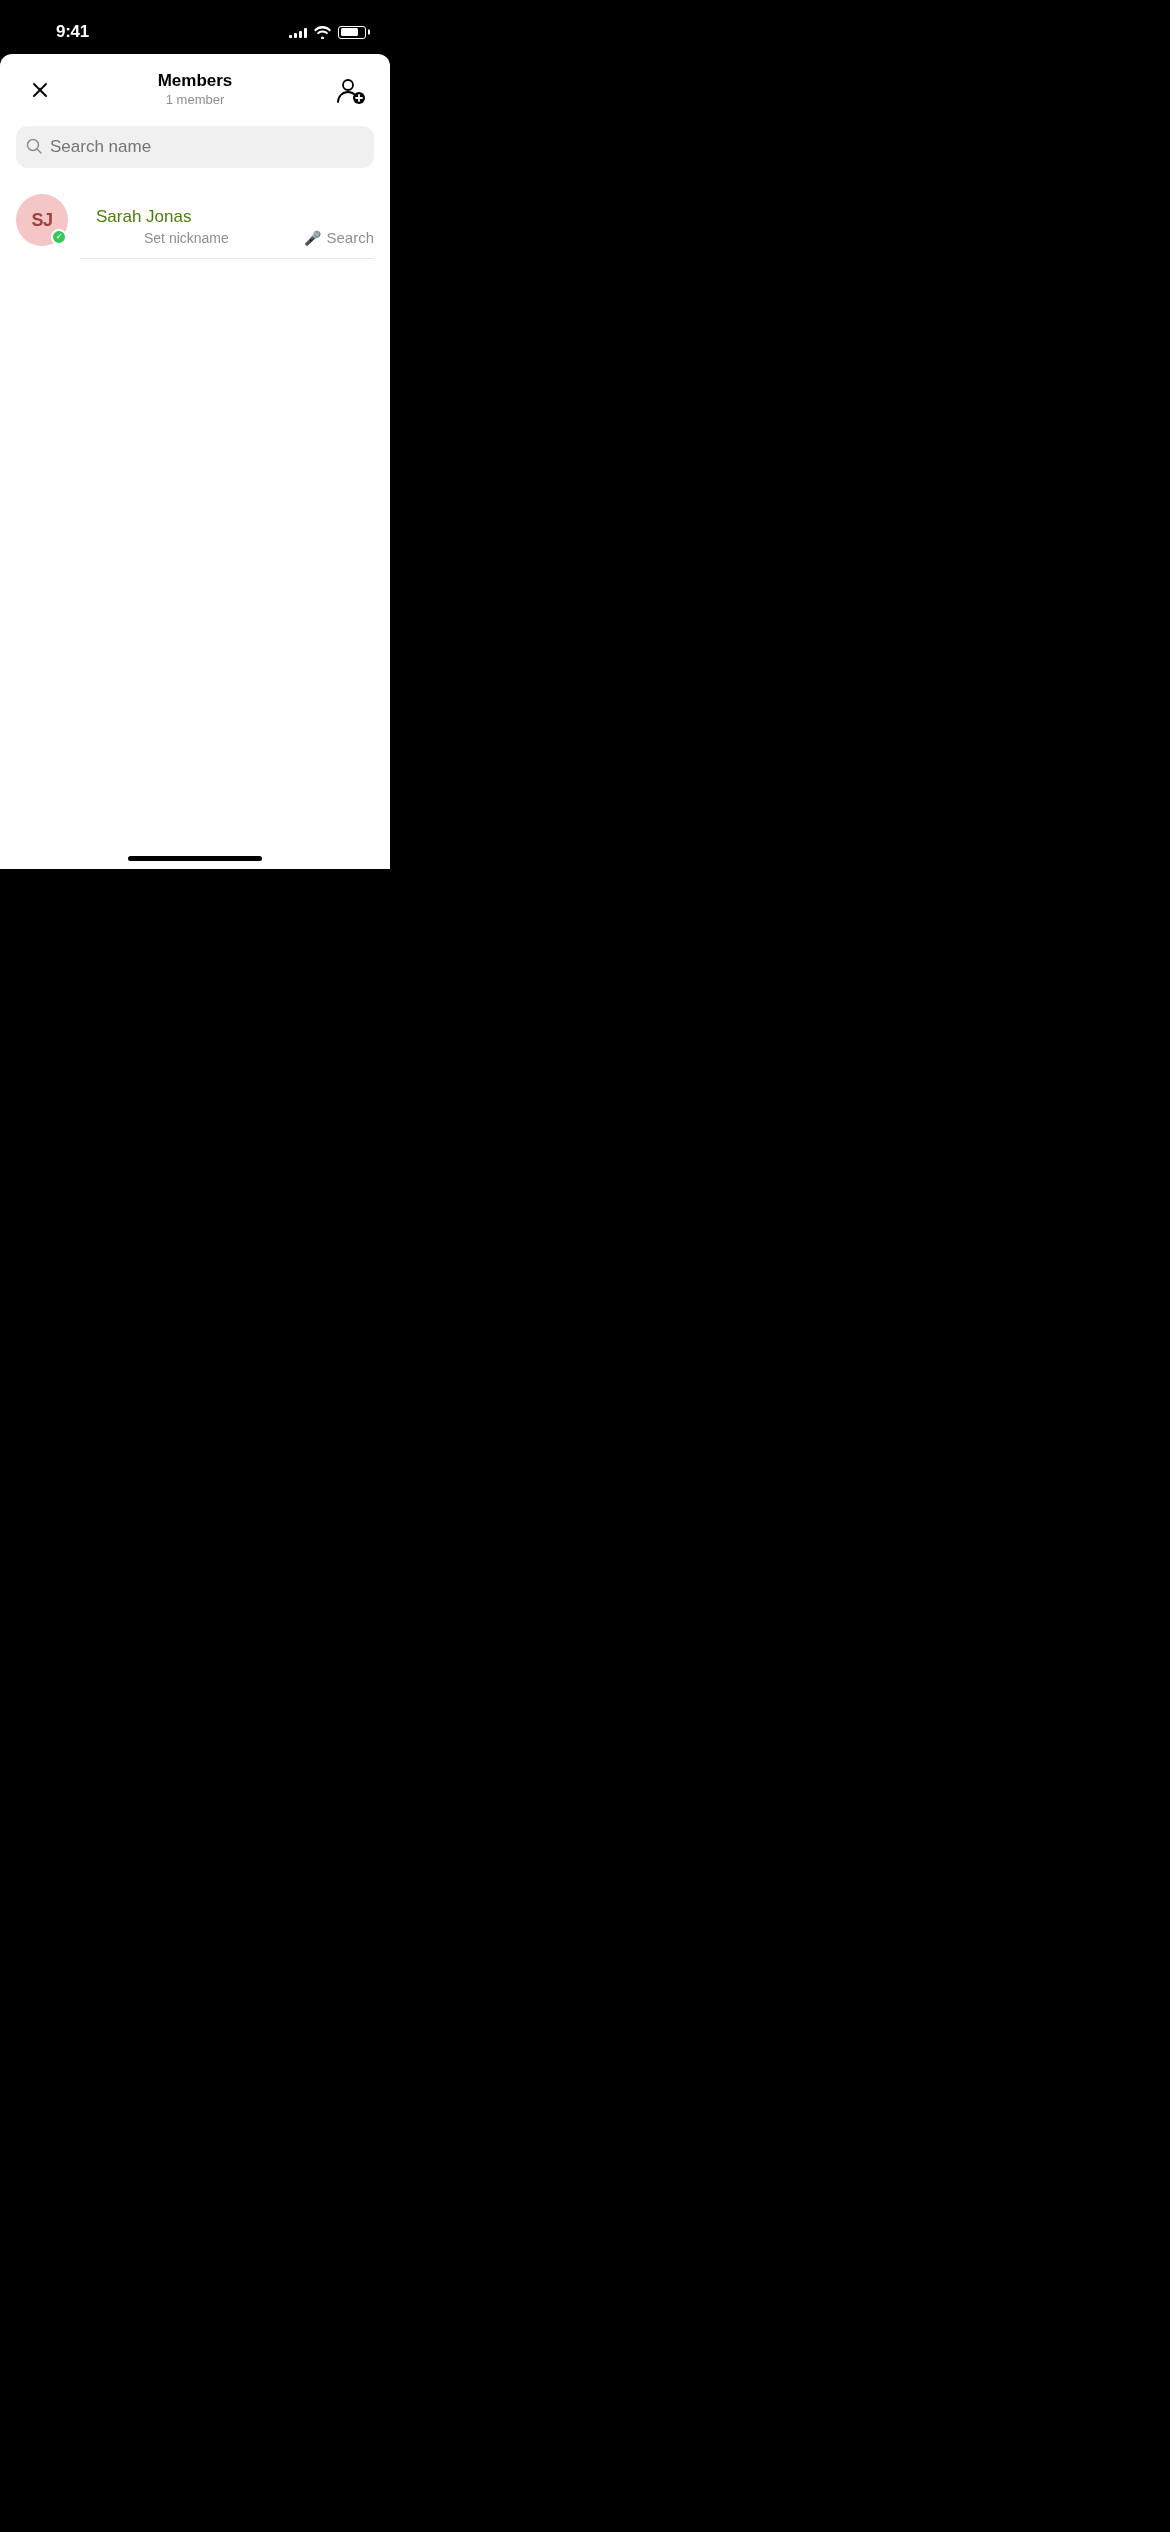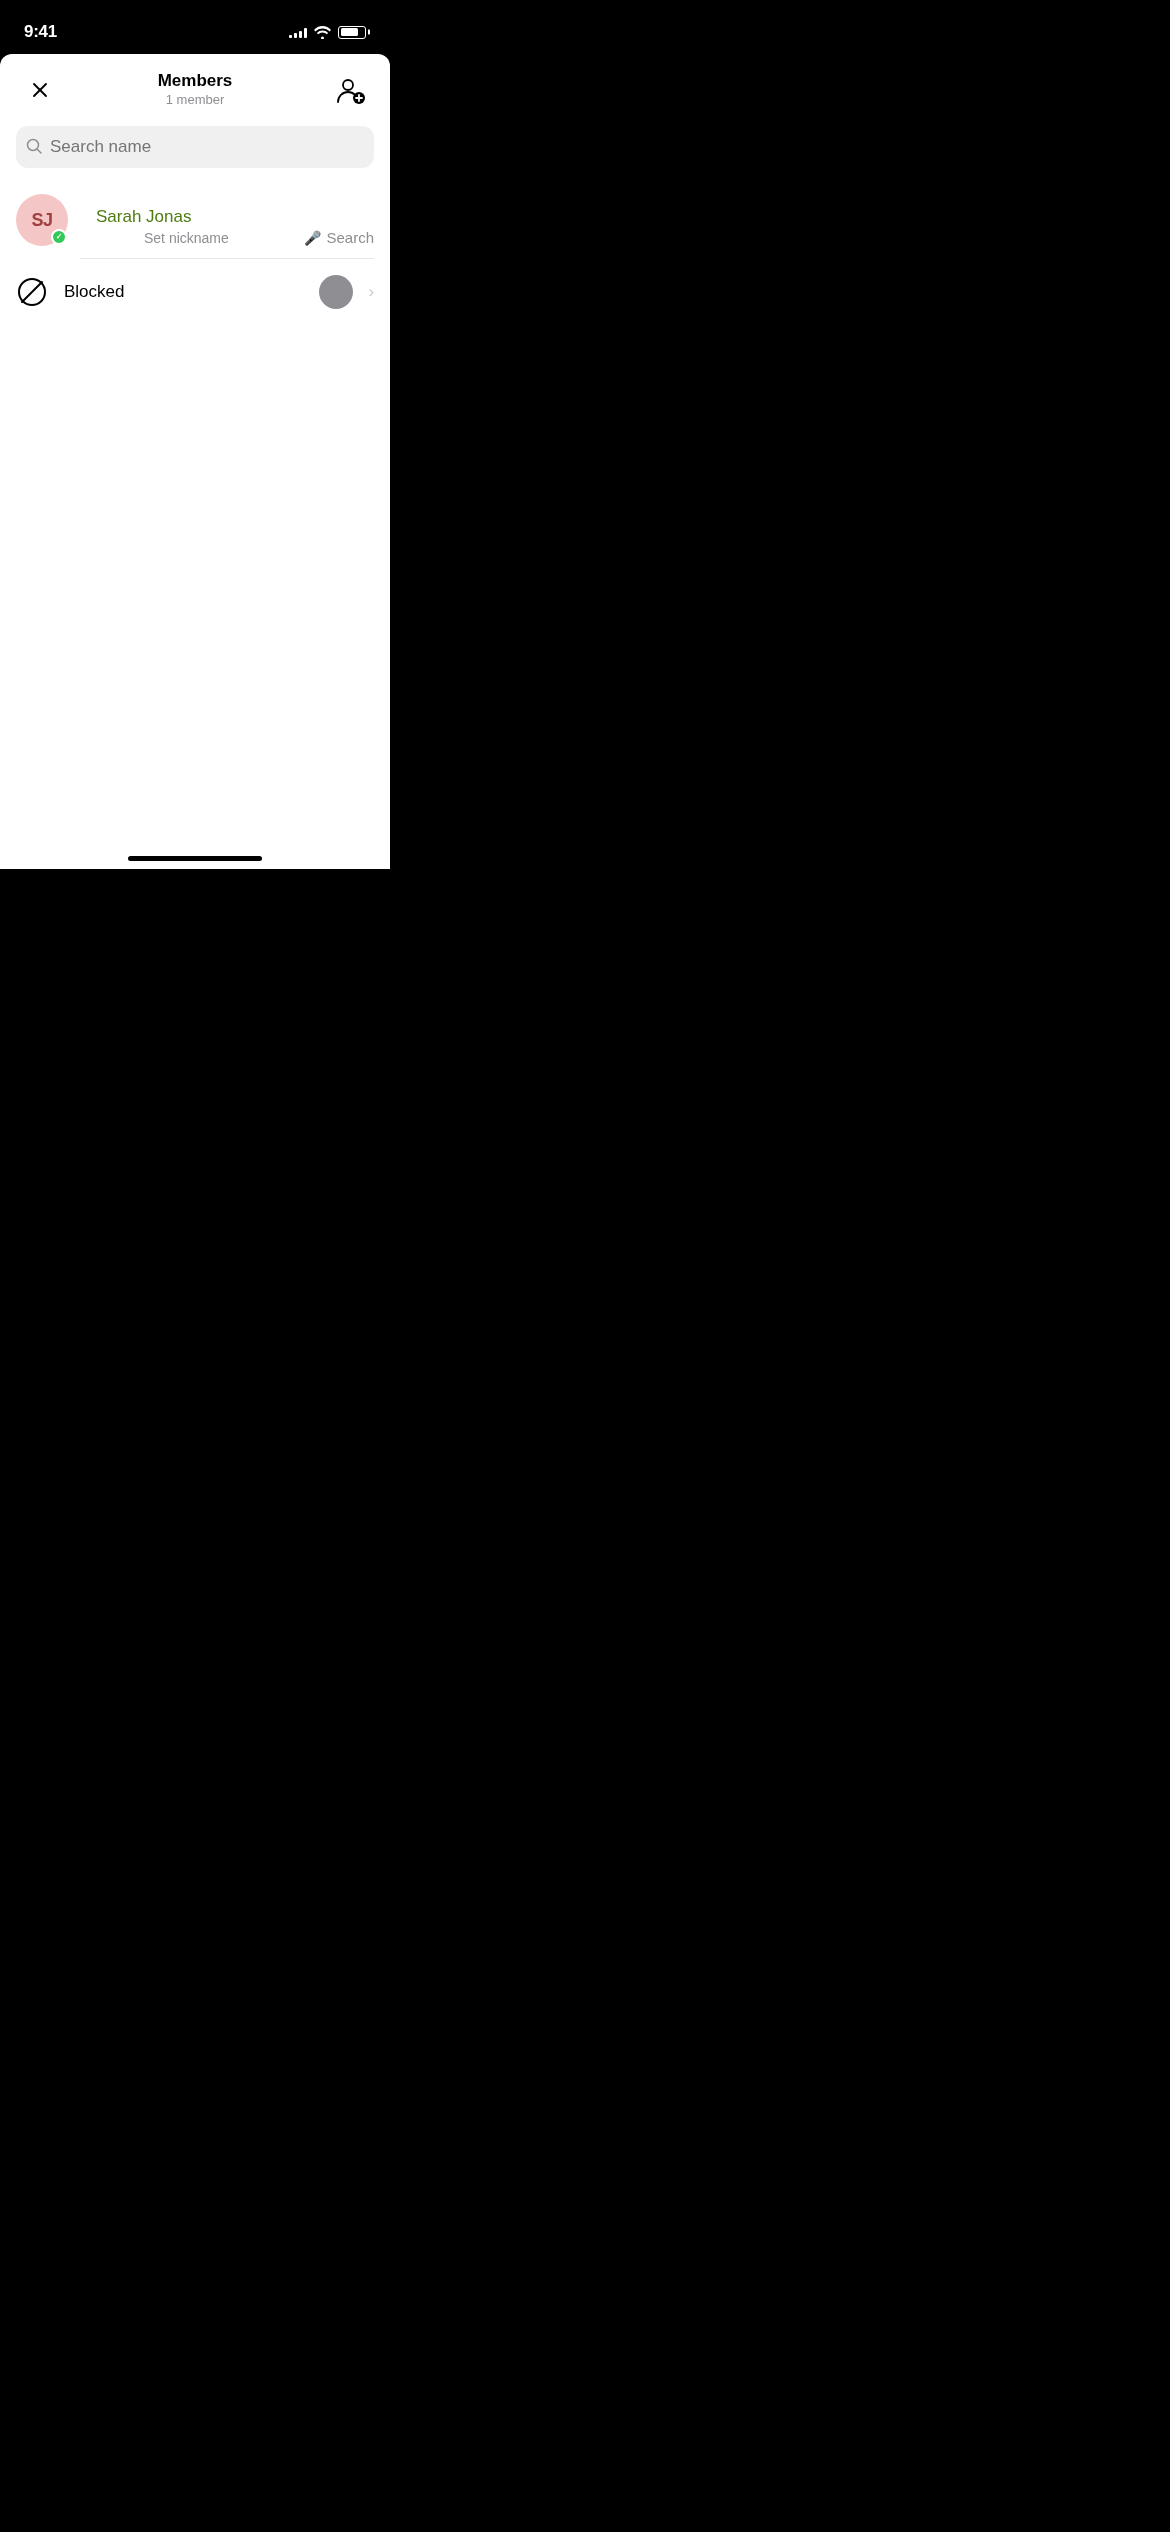--- a/index.html
+++ b/index.html
@@ -22,20 +22,21 @@
       align-items: center;
       justify-content: space-between;
       padding: 14px 24px 0;
     }
 
     .status-time {
       color: #fff;
       font-size: 17px;
       font-weight: 600;
       letter-spacing: -0.3px;
+      margin-left: 32px;
     }
 
     .status-icons {
       display: flex;
       align-items: center;
       gap: 7px;
     }
 
     .signal-bars {
       display: flex;
@@ -406,34 +407,20 @@
       </div>
 
       <div class="member-role">
         <span class="role-icon">🎤</span>
         <span class="role-label">Search</span>
       </div>
     </div>
 
     <div class="divider"></div>
 
-    <div class="blocked-row">
-      <div class="blocked-icon-wrap">
-        <svg width="32" height="32" viewBox="0 0 32 32" fill="none">
-          <circle cx="16" cy="16" r="13" stroke="#000" stroke-width="2"></circle>
-          <line x1="6" y1="26" x2="26" y2="6" stroke="#000" stroke-width="2" stroke-linecap="round"></line>
-        </svg>
-      </div>
-
-      <span class="blocked-label">Blocked</span>
-
-      <div class="blocked-toggle"></div>
-
-      <span class="chevron-right">›</span>
-    </div>
 
   </div>
 
 </div>
 
 <div class="home-indicator">
   <div class="home-bar"></div>
 </div>
 
 </body></html>

